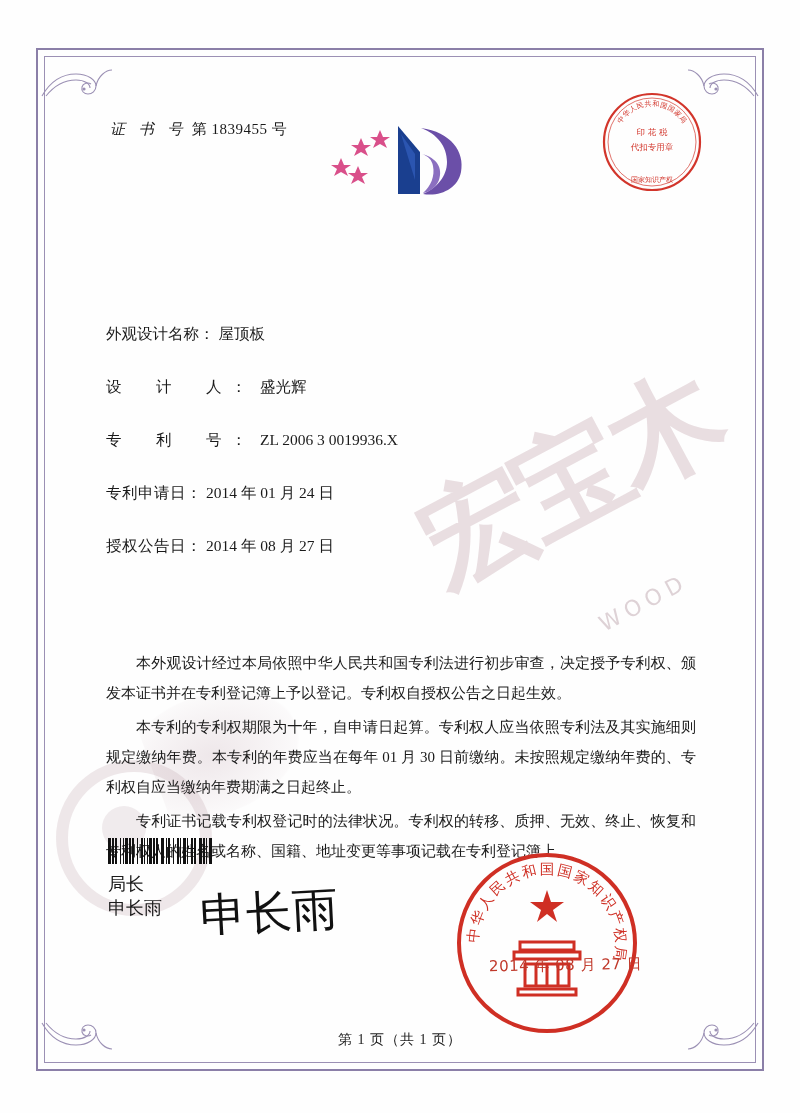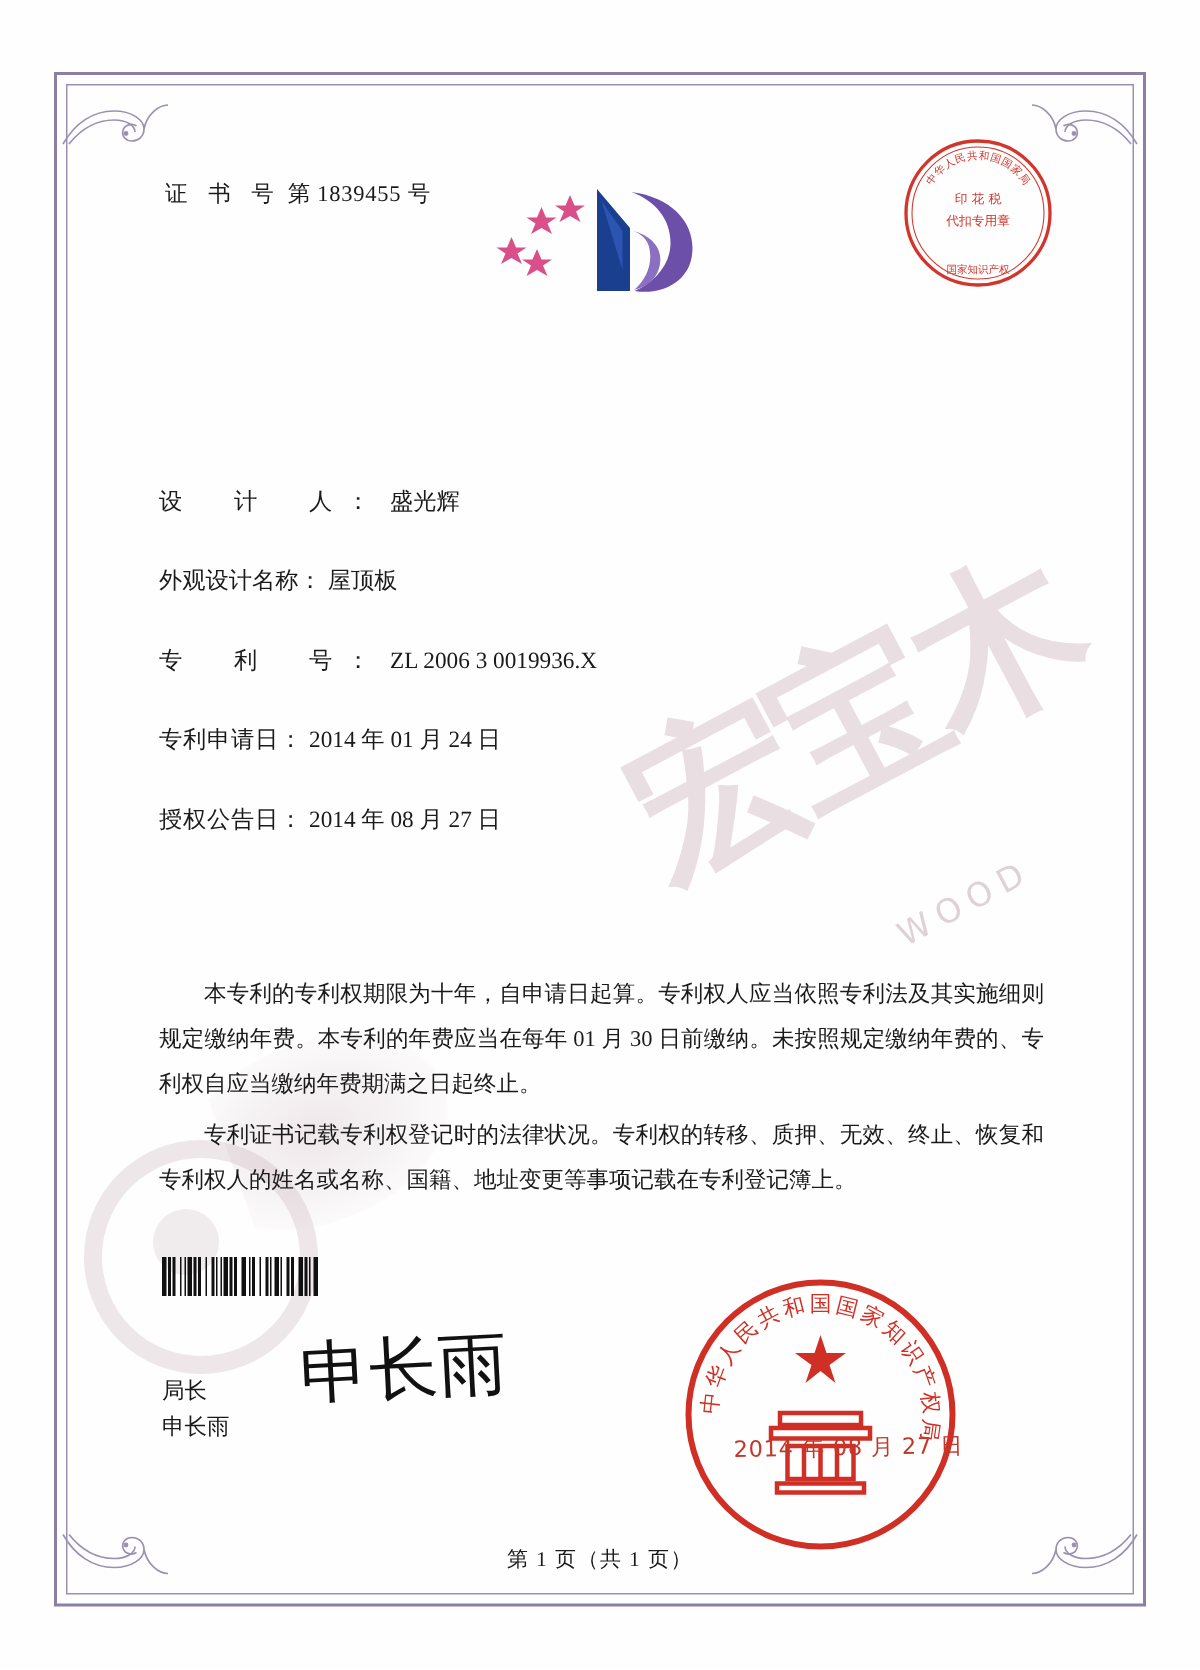--- a/index.html
+++ b/index.html
@@ -115,21 +115,21 @@
   }
 
   .cert-no {
     position: absolute;
     left: 66px;
     top: 64px;
     font-size: 15px;
     letter-spacing: 0.5px;
     white-space: nowrap;
   }
-  .cert-no .lbl { letter-spacing: 5px; }
+  .cert-no .lbl { letter-spacing: 5px; font-style: italic; }
 
   
   .logo {
     position: absolute;
     left: 50%;
     top: 62px;
     transform: translateX(-50%);
     width: 150px;
     height: 92px;
   }
@@ -209,22 +209,22 @@
   .barcode i {
     display: block;
     background: #111;
     height: 100%;
   }
 
   
   .sign-block {
     position: absolute;
     left: 64px;
-    top: 860px;
-    font-size: 15px;
+    top: 816px;
+    font-size: 18px;
     line-height: 24px;
   }
   .signature {
     position: absolute;
     left: 156px;
     top: 826px;
     font-family: "DejaVu Serif", serif;
     font-size: 46px;
     color: #111;
     transform: rotate(-3deg);
@@ -346,42 +346,43 @@
         </g>
         <g fill="#d2352b" font-family="DejaVu Sans" font-size="7">
           <text x="52" y="92" text-anchor="middle">国家知识产权</text>
         </g>
       </svg>
     </div>
 
 
     <div class="fields">
       <div class="field">
+        <span class="f-label sp1">外观设计名称：</span>
+        <span class="f-value">屋顶板</span>
+      </div>
+      <div class="field">
         <span class="f-label sp2">设　计　人：</span>
         <span class="f-value">盛光辉</span>
-      </div>
-      <div class="field">
-        <span class="f-label sp1">外观设计名称：</span>
-        <span class="f-value">屋顶板</span>
       </div>
       <div class="field">
         <span class="f-label sp3">专　利　号：</span>
         <span class="f-value">ZL 2006 3 0019936.X</span>
       </div>
       <div class="field">
         <span class="f-label sp4">专利申请日：</span>
         <span class="f-value">2014 年 01 月 24 日</span>
       </div>
       <div class="field">
         <span class="f-label sp4">授权公告日：</span>
         <span class="f-value">2014 年 08 月 27 日</span>
       </div>
     </div>
 
     <div class="paras">
+      <p>本外观设计经过本局依照中华人民共和国专利法进行初步审查，决定授予专利权、颁发本证书并在专利登记簿上予以登记。专利权自授权公告之日起生效。</p>
       <p>本专利的专利权期限为十年，自申请日起算。专利权人应当依照专利法及其实施细则规定缴纳年费。本专利的年费应当在每年 01 月 30 日前缴纳。未按照规定缴纳年费的、专利权自应当缴纳年费期满之日起终止。</p>
       <p>专利证书记载专利权登记时的法律状况。专利权的转移、质押、无效、终止、恢复和专利权人的姓名或名称、国籍、地址变更等事项记载在专利登记簿上。</p>
     </div>
 
     <div class="barcode" id="barcode">
         <i style="width: 3px; background: rgb(17, 17, 17);"></i>
         <i style="width: 1px; background: transparent;"></i>
         <i style="width: 2px; background: rgb(17, 17, 17);"></i>
         <i style="width: 1px; background: transparent;"></i>
         <i style="width: 2px; background: rgb(17, 17, 17);"></i>

